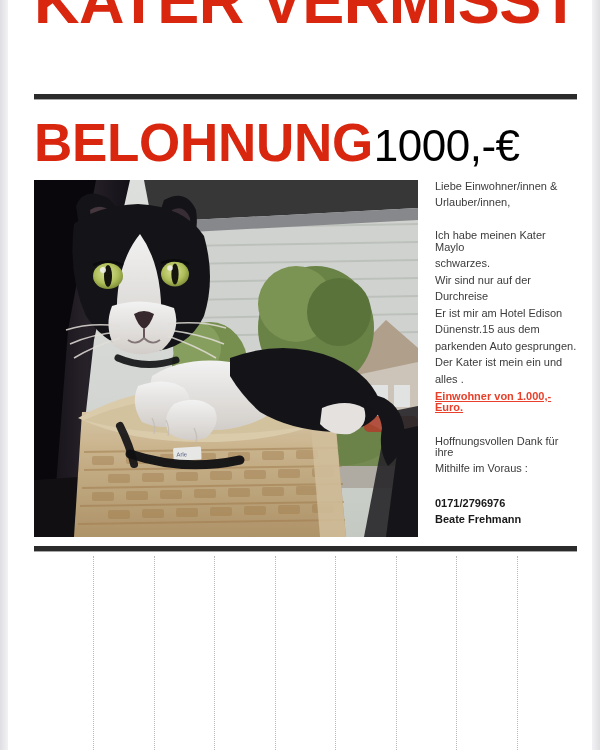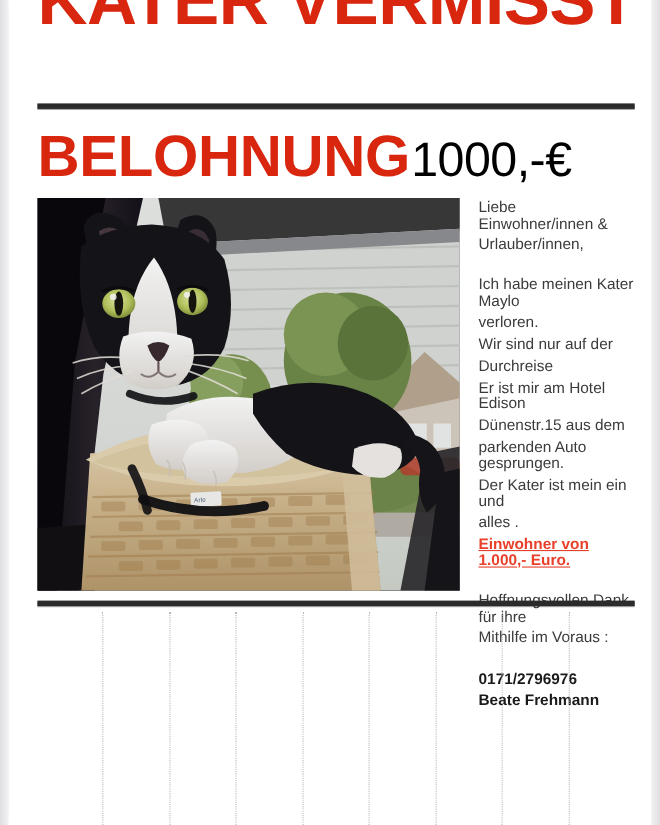--- a/index.html
+++ b/index.html
@@ -101,21 +101,21 @@
     background: #1c1a20;
   }
   #photo svg { display: block; width: 100%; height: 100%; }
 
   
   #letter {
     position: absolute;
     left: 427px;
     top: 181px;
     width: 142px;
-    font-size: 14px;
+    font-size: 11px;
     color: #3b3b3b;
     line-height: 1.05;
   }
   #letter p { margin: 0 0 4px 0; }
   #letter p.gap    { margin-top: 22px; }
   #letter p.tight  { margin-bottom: 5px; }
   #letter .highlight {
     color: #e8402a;
     font-weight: 700;
     text-decoration: underline;
@@ -354,21 +354,21 @@
     </div>
 
     <div id="letter">
       <p>Liebe Einwohner/innen &amp;</p>
       <p>Urlauber/innen,</p>
 
       <p class="gap"></p>
 
       <div id="letter-lines">
           <p class="tight">Ich habe meinen Kater Maylo</p>
-          <p class="tight">verloren.</p>
+          <p class="tight">schwarzes.</p>
           <p class="tight">Wir sind  nur auf der</p>
           <p class="tight">Durchreise</p>
           <p class="tight">Er ist mir am Hotel Edison</p>
           <p class="tight">Dünenstr.15  aus dem</p>
           <p class="tight">parkenden Auto  gesprungen.</p>
           <p class="tight">Der Kater ist mein ein und</p>
           <p class="tight">alles .</p>
         </div>
 
       <p>

